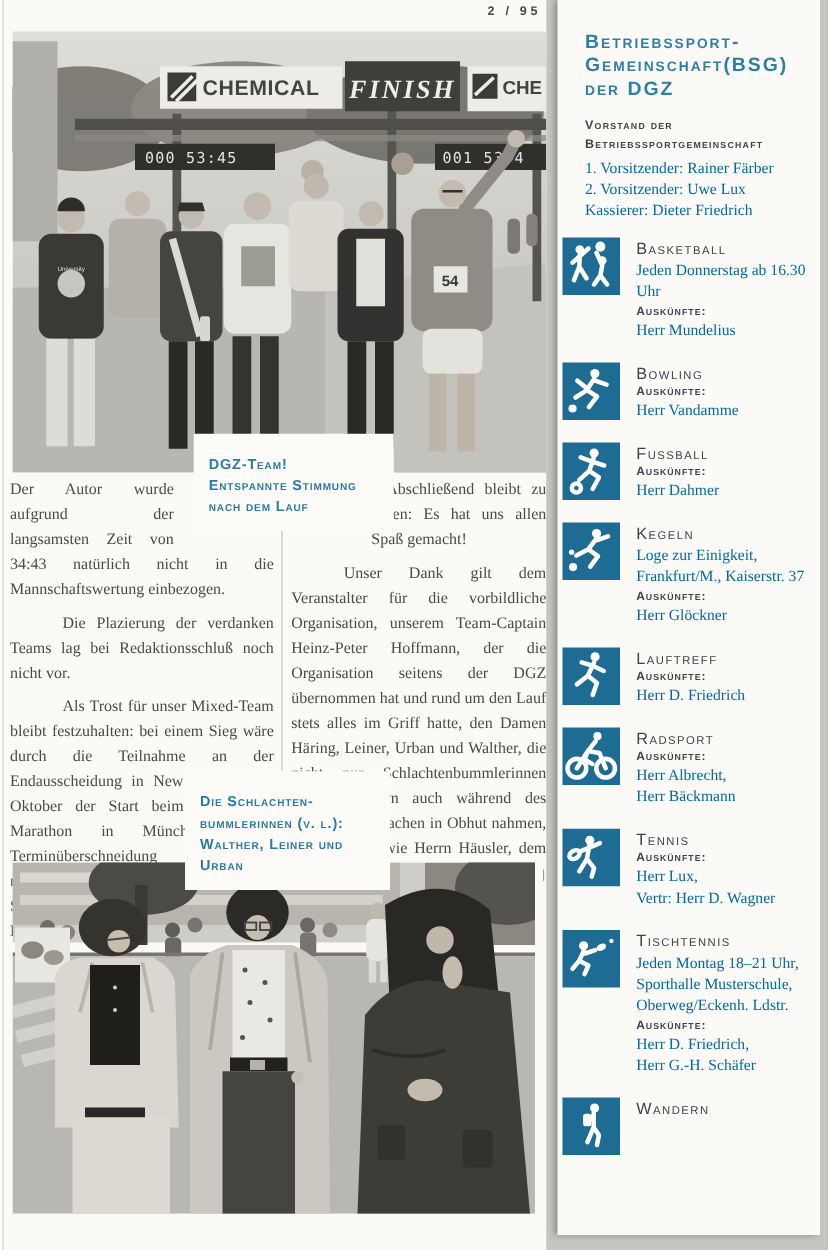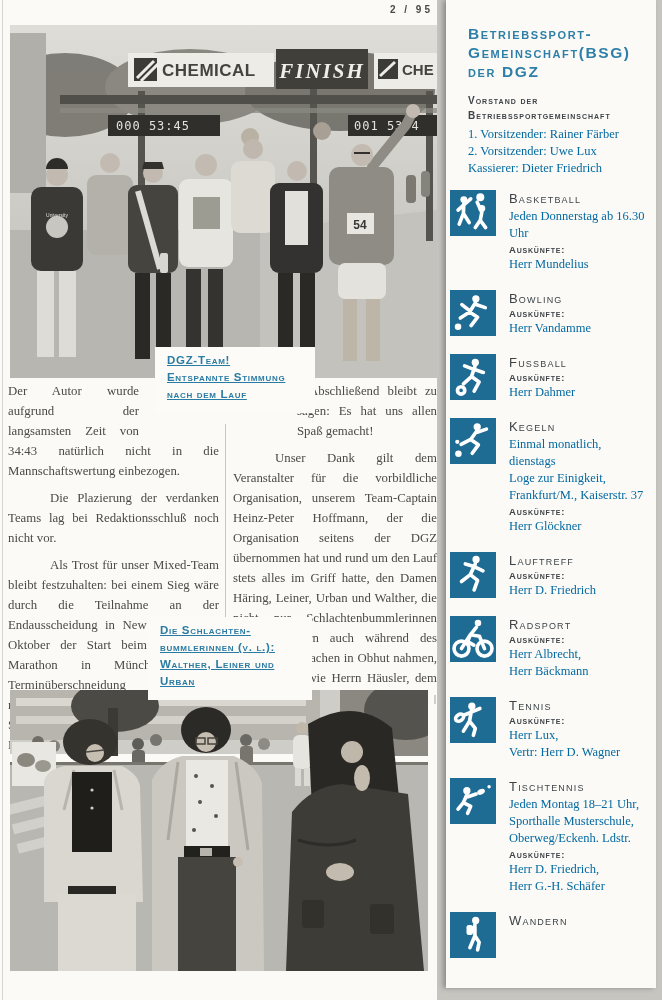--- a/index.html
+++ b/index.html
@@ -9,21 +9,21 @@
   .page-left{position:absolute;left:0;top:0;width:437px;height:1000px;background:#fbfaf7;}
   .edge-line{position:absolute;left:2px;top:0;width:1px;height:1000px;background:#d7d6d2;}
   .page-num{position:absolute;top:4px;right:4px;font-family:"Liberation Sans",sans-serif;
             font-weight:bold;font-size:10px;letter-spacing:3px;color:#4a4a45;}
   .photo{position:absolute;z-index:2;display:block;}
   .photo1{left:10px;top:25px;}
   .photo2{left:10px;top:690px;}
   .caption{position:absolute;z-index:6;background:#fcfbf8;color:#2a7ba3;
            font-family:"Liberation Sans",sans-serif;font-weight:bold;font-variant:small-caps;
            font-size:11.5px;line-height:17px;letter-spacing:.7px;white-space:pre-line;
-           padding:5px 10px 10px 12px;text-decoration:underline;}
+           padding:17px 10px 10px 12px;}
   .cap1{left:155px;top:347px;width:138px;}
   .cap2{left:148px;top:617px;width:142px;}
   .col{position:absolute;top:381px;z-index:1;font-size:12.8px;line-height:20px;color:#4b4a45;}
   .colL{left:8px;width:211px;}
   .colM{left:233px;width:204px;}
   .col p{margin:0 0 7px;text-align:justify;}
   .ind{text-indent:42px;}
   .ind-s{text-indent:12px;}
   .fl-r{float:right;}
   .fl-l{float:left;}
@@ -345,21 +345,20 @@
             <svg viewBox="0 0 24 24">
               <circle cx="14.2" cy="4.6" r="1.9" fill="#fff"></circle>
               <path fill="none" stroke="#fff" stroke-width="1.9" stroke-linecap="round" stroke-linejoin="round" d="M14 6.8 L10.8 11.2 M10.8 11.2 L5.8 13.8 M10.8 11.2 L14.8 14 L11.6 18.4 M14.2 7.4 L19 5.8"></path>
               <circle cx="4.4" cy="18.6" r="1.7" fill="#fff"></circle>
               <circle cx="3.8" cy="12.4" r="1.1" fill="#fff"></circle>
             </svg>
           </div>
     <div class="sec-body">
       <div class="sec-name">Kegeln</div>
       <div class="sec-details">
-              <div class="serif-line">Einmal monatlich, dienstags</div>
               <div class="serif-line">Loge zur Einigkeit,</div>
               <div class="serif-line">Frankfurt/M., Kaiserstr. 37</div>
             </div>
       <div class="sec-ausk">Auskünfte:</div>
       <div class="sec-contacts">
               <div class="serif-line">Herr Glöckner</div>
             </div>
     </div>
   </div>
 

